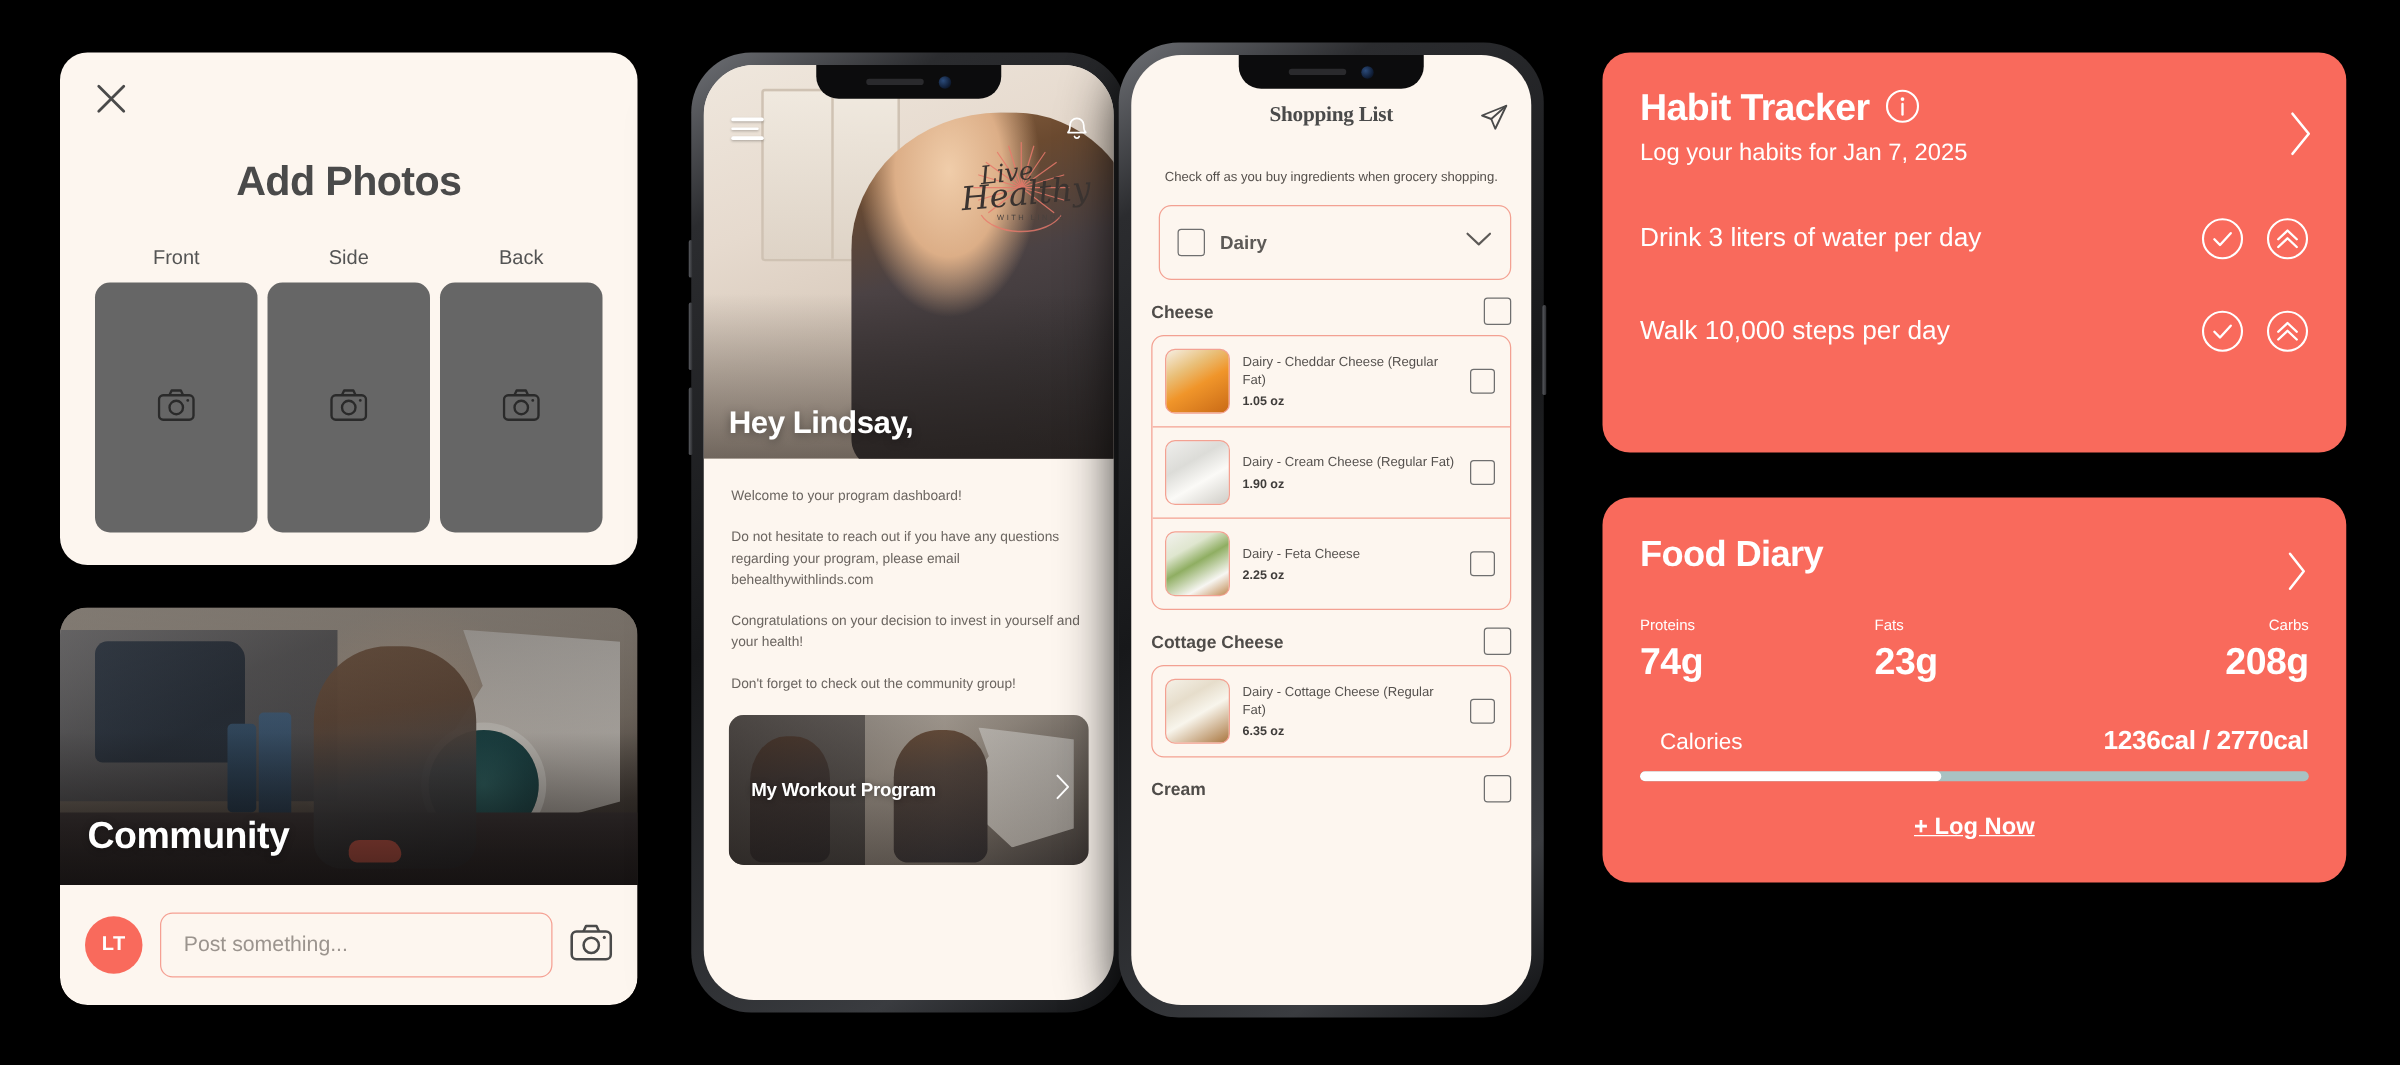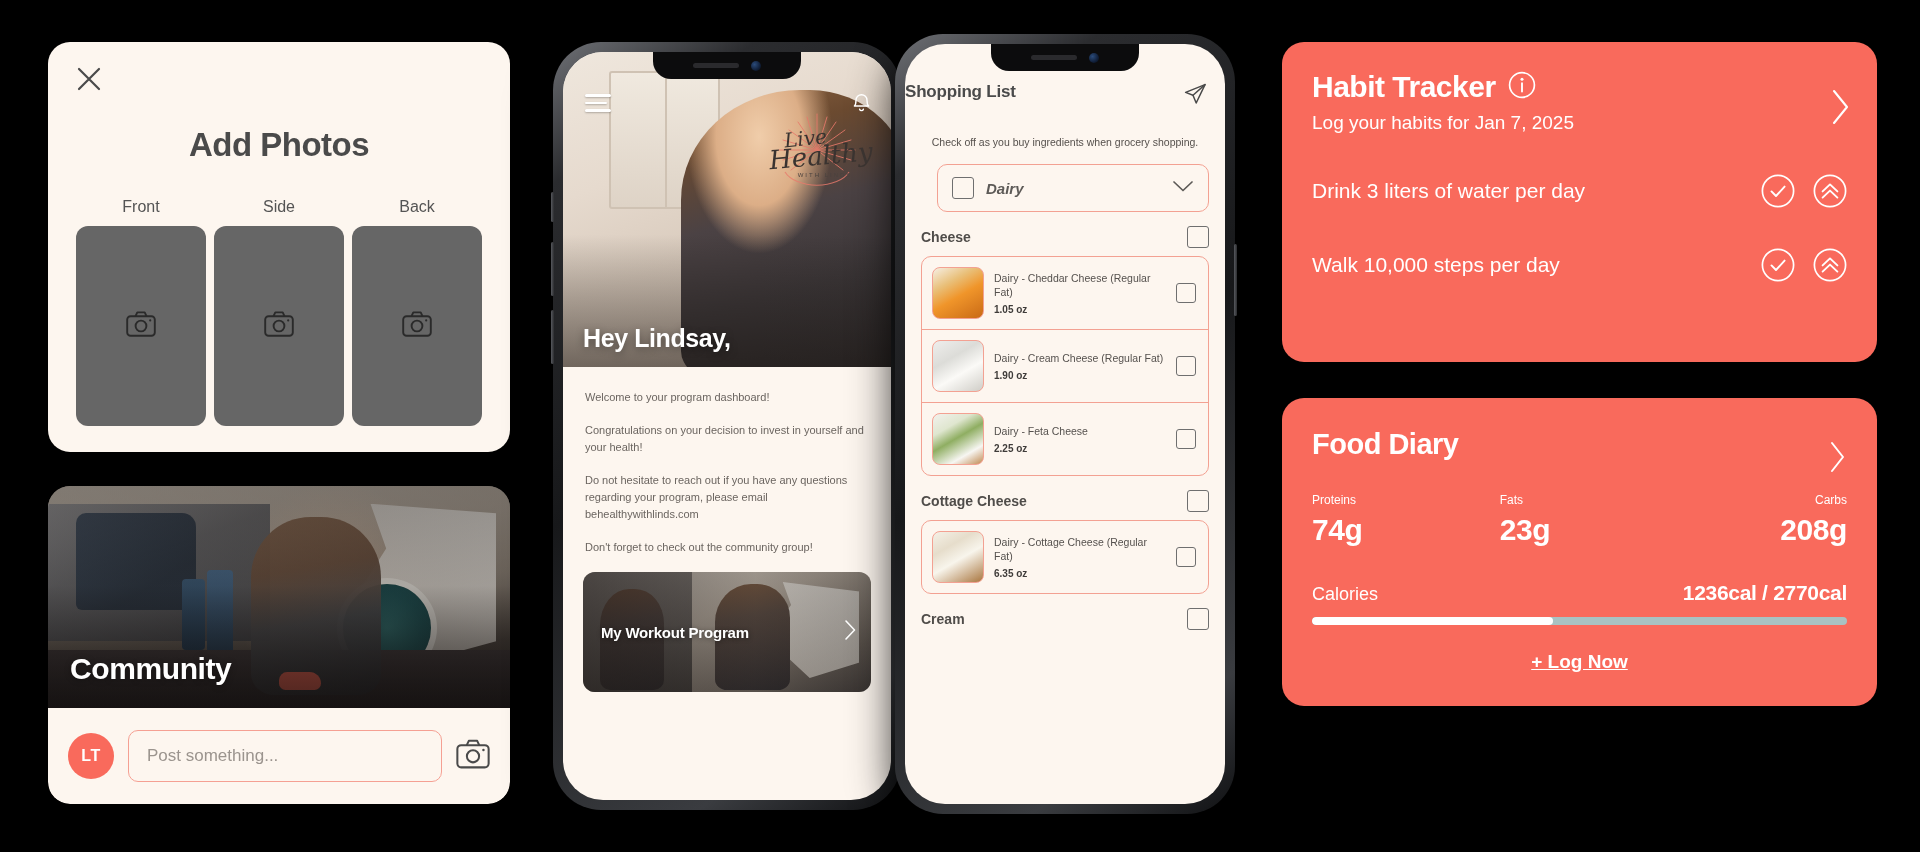--- a/index.html
+++ b/index.html
@@ -230,29 +230,29 @@
   .p1-workout-label {
     position:absolute; left:18px; top:50%; transform:translateY(-50%);
     color:#fff; font-size:15px; font-weight:800; letter-spacing:-.2px;
     text-shadow: 0 1px 5px rgba(0,0,0,.45);
   }
   .p1-workout-chev { position:absolute; right:14px; top:50%; transform:translateY(-50%); }
 
   
   #phone2 { left: 895px; top: 34px; width: 340px; height: 780px; }
   .p2-header {
-    position:relative; padding: 38px 0 12px 0; text-align:left;
+    position:relative; padding: 38px 0 12px 0; text-align:center;font-family:Liberation Serif, serif;
   }
   .p2-title { font-size: 17px; font-weight: 800; color:#4a4a4a; letter-spacing:-.2px; }
   .p2-send { position:absolute; right: 18px; top: 38px; cursor:pointer; }
   .p2-sub { font-size: 10.5px; color:#55504c; padding: 22px 16px 10px 16px; text-align:center; }
   .p2-category {
-    margin: 6px 16px 0 32px; height: 48px;
+    margin: 6px 16px 0 22px; height: 60px;
     border:1.5px solid #F3A192; border-radius: 10px;
-    display:flex; align-items:center; gap:12px; padding: 0 14px; font-style: italic;
+    display:flex; align-items:center; gap:12px; padding: 0 14px;
   }
   .chkbox {
     width: 22px; height: 22px; border:1.6px solid #6f6f6f; border-radius:3px;
     background: transparent; flex: 0 0 auto; cursor:pointer;
   }
   .chkbox.sm { width: 20px; height: 20px; }
   .p2-category-name { font-size: 15px; font-weight: 800; color:#5d5a57; flex:1; }
   .p2-subhead {
     display:flex; align-items:center; justify-content:space-between;
     margin: 14px 16px 8px 16px;
@@ -300,21 +300,21 @@
   .circ-btn { width: 34px; height: 34px; cursor:pointer; }
 
   .food-card { margin-top: 36px; padding: 30px; height: 308px; }
   .food-title { font-size: 29px; font-weight: 800; letter-spacing:-.5px; }
   .macros { display:flex; margin-top: 32px; }
   .macro { flex:1; }
   .macro:nth-child(2) { text-align:left; padding-left: 14px; }
   .macro:nth-child(3) { text-align:right; }
   .macro-label { font-size: 12px; font-weight: 400; }
   .macro-value { font-size: 30px; font-weight: 800; margin-top: 6px; letter-spacing:-.4px; }
-  .cal-row { display:flex; align-items:baseline; justify-content:space-between; margin-top: 34px; }
+  .cal-row { display:flex; align-items:baseline; justify-content:space-between; margin-top: 34px; margin-left: 16px; }
   .cal-label { font-size: 18px; }
   .cal-value { font-size: 21px; font-weight: 800; letter-spacing:-.3px; }
   .cal-track {
     margin-top: 12px; height: 8px; border-radius: 5px; background: #A9C2C2; overflow:hidden;
   }
   .cal-fill { height:100%; background:#fff; border-radius:5px; }
   .log-now {
     display:block; text-align:center; margin-top: 26px;
     font-size: 19px; font-weight: 800; color:#fff;
     text-decoration: underline; cursor:pointer;
@@ -465,22 +465,22 @@
           <div class="healthy">Healthy</div>
           <div class="withlinds">WITH LINDS</div>
         </div>
 
         <div class="community-scrim" style="background:linear-gradient(180deg,rgba(0,0,0,0) 58%,rgba(30,24,20,.55) 100%)"></div>
         <div class="p1-greeting">Hey Lindsay,</div>
       </div>
 
       <div class="p1-body">
         <div class="p1-para">Welcome to your program dashboard!</div>
+        <div class="p1-para">Do not hesitate to reach out if you have any questions regarding your program, please email behealthywithlinds.com</div>
         <div class="p1-para">Congratulations on your decision to invest in yourself and your health!</div>
-        <div class="p1-para">Do not hesitate to reach out if you have any questions regarding your program, please email behealthywithlinds.com</div>
         <div class="p1-para">Don't forget to check out the community group!</div>
       </div>
 
       <div class="p1-workout">
         <div class="p1-workout-bg"></div>
         <div class="p1-w-mirror"></div>
         <div class="p1-w-bike"></div>
         <div class="p1-w-person2"></div>
         <div class="p1-w-person"></div>
         <div class="p1-workout-scrim"></div>

